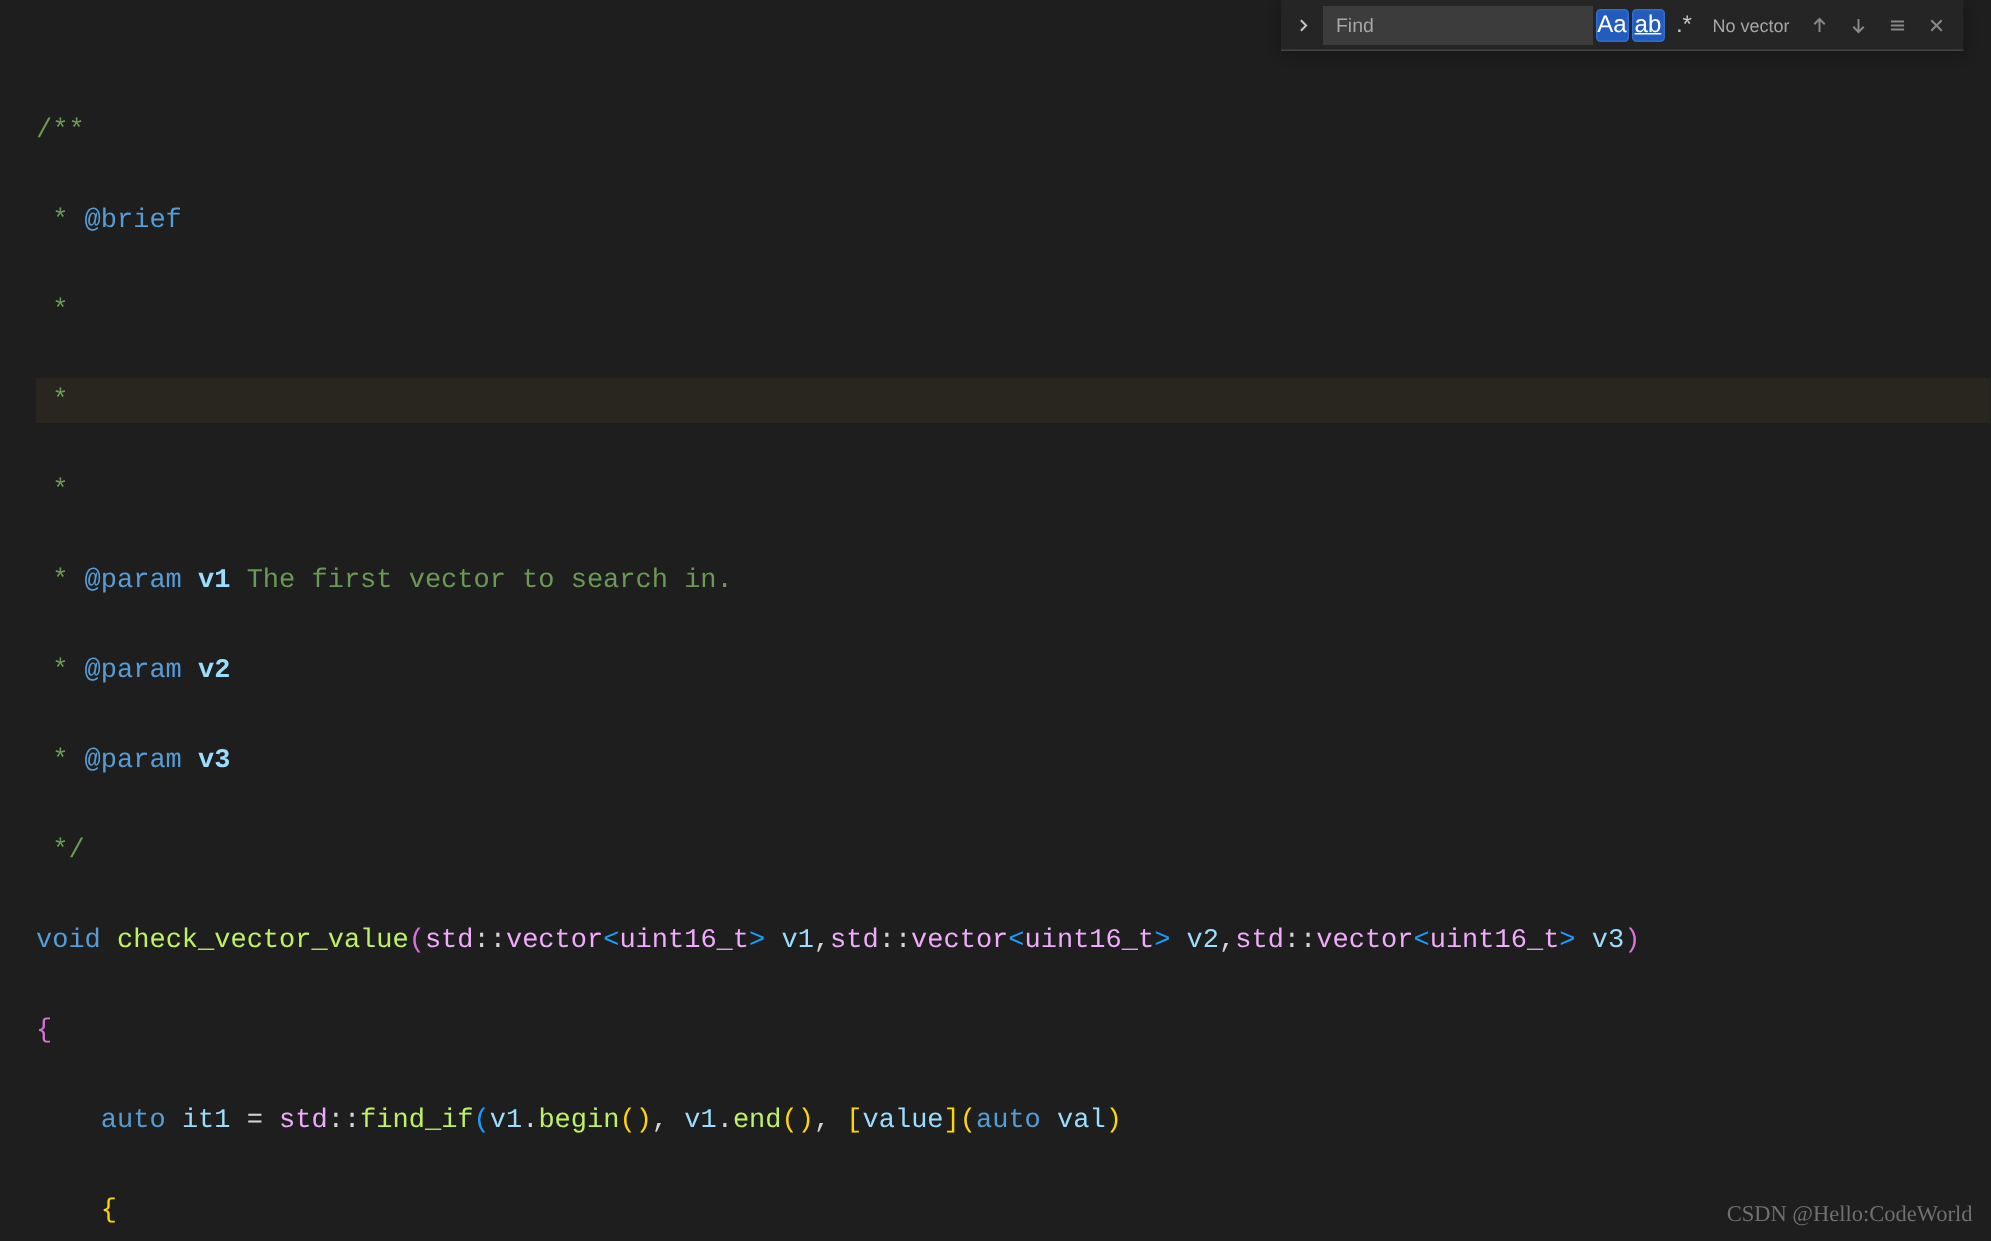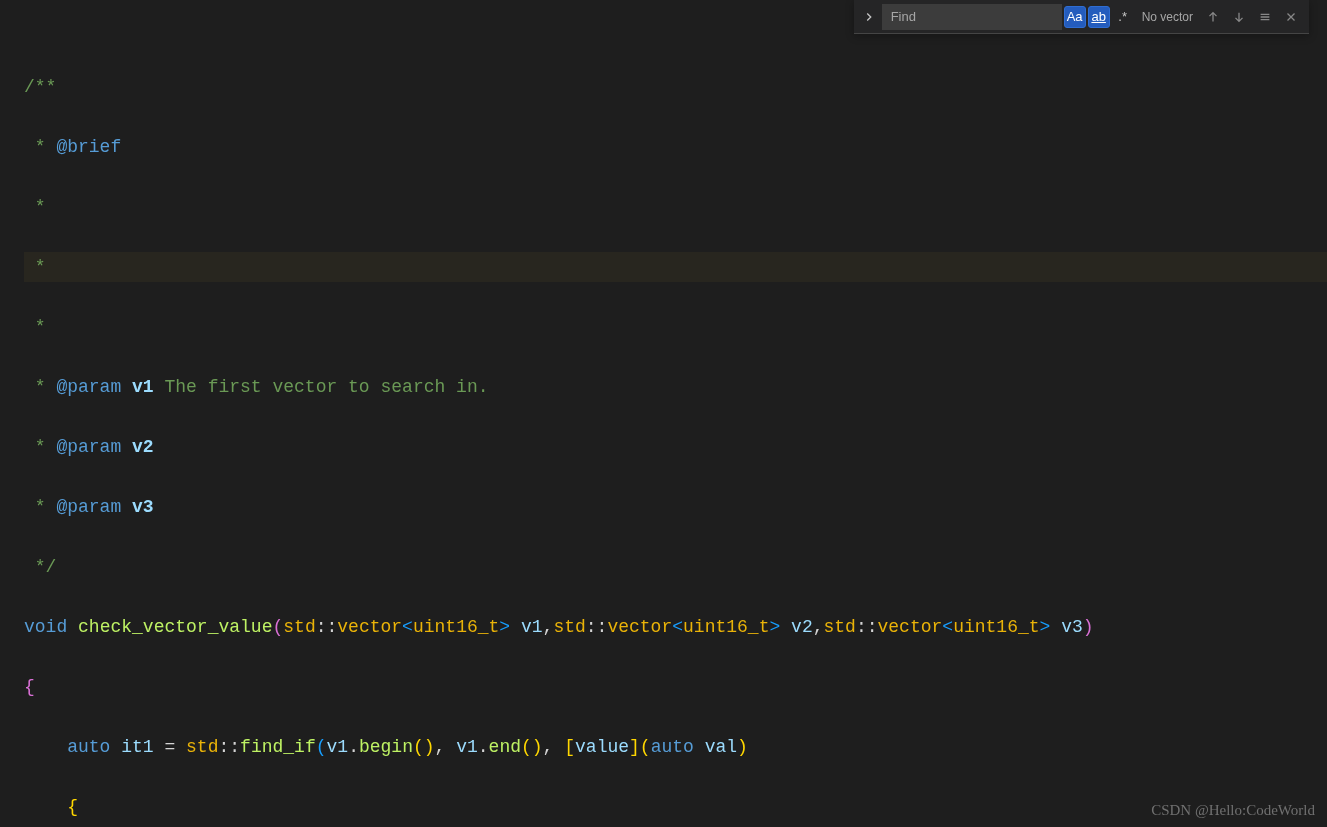--- a/index.html
+++ b/index.html
@@ -55,21 +55,21 @@
       margin-left: 2px;
       margin-right: 8px;
     }
     .find-opt {
       width: 22px;
       height: 22px;
       display: flex;
       align-items: center;
       justify-content: center;
       border-radius: 3px;
-      font-size: 13px;
+      font-size: 16px;
       cursor: pointer;
       color: #c5c5c5;
       font-family: -apple-system, "Segoe UI", sans-serif;
     }
     .find-opt.active {
       background: #245cbd;
       border: 1px solid #2f6dd1;
       color: #fff;
     }
     .find-results {
@@ -104,21 +104,21 @@
     .line { display: flex; }
     .code-content { padding-left: 20px; }
     .comment { color: #6a9955; }
     .doccomment-keyword { color: #569cd6; }
     .doccomment-param { color: #9cdcfe; font-weight: bold; }
     .type-keyword { color: #569cd6; }
     .func-name { color: #bef264; }
     .paren { color: #da70d6; }
     .brace-mid { color: #179fff; }
     .paren-inner { color: #ffd700; }
-    .type { color: #eab308; text-align: center; }
+    .type { color: #f0abfc; text-align: center; }
     .var { color: #9cdcfe; }
     .operator { color: #d4d4d4; }
     .scope { color: #d4d4d4; }
     .watermark {
       position: absolute;
       bottom: 8px;
       right: 12px;
       color: #707070;
       font-size: 15px;
       font-family: Liberation Serif, serif;

